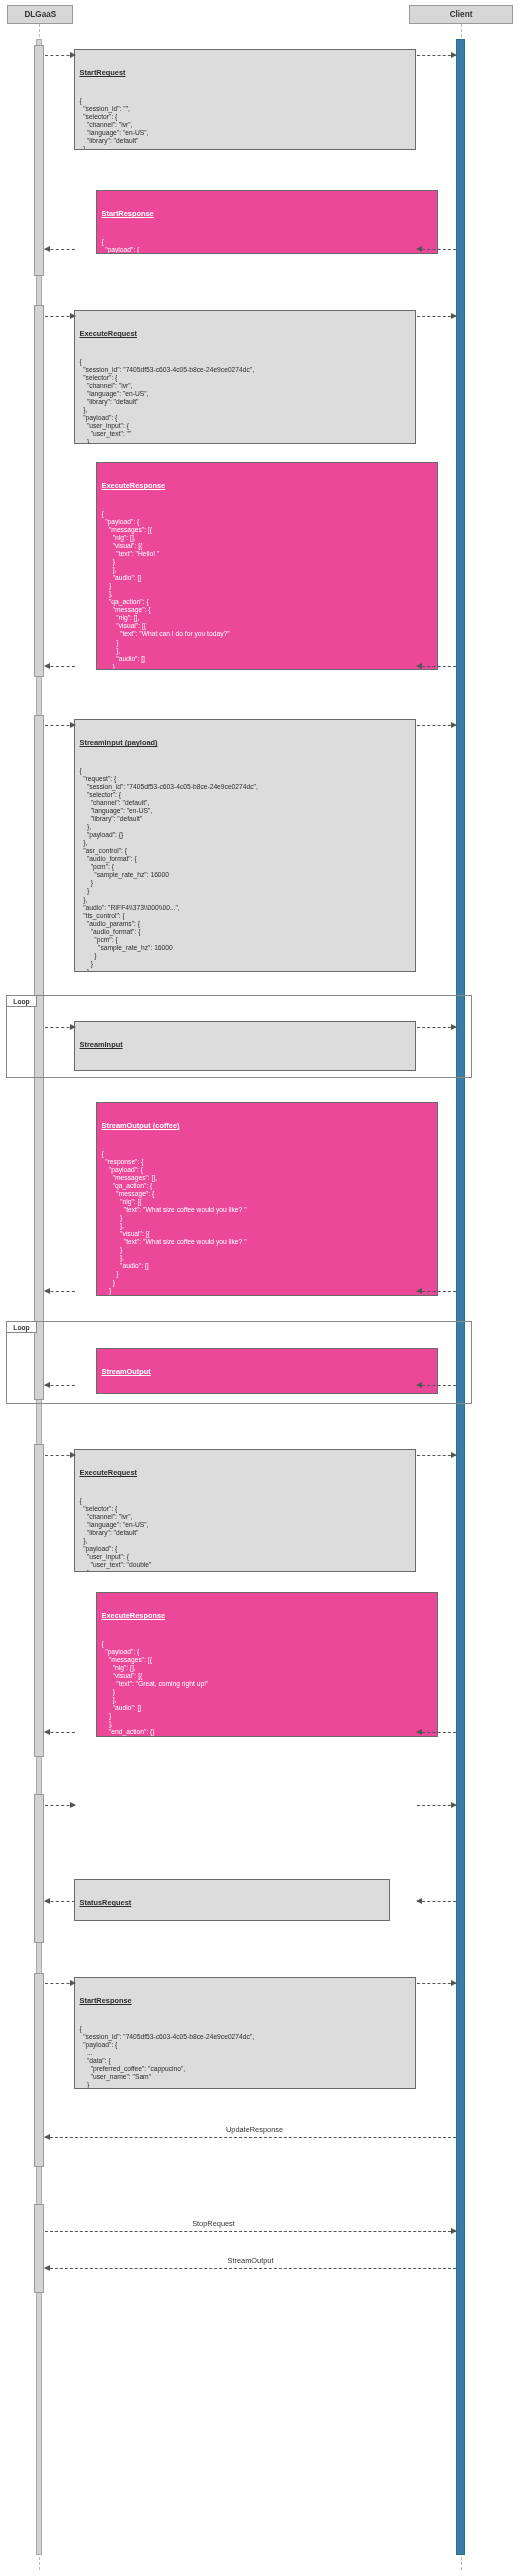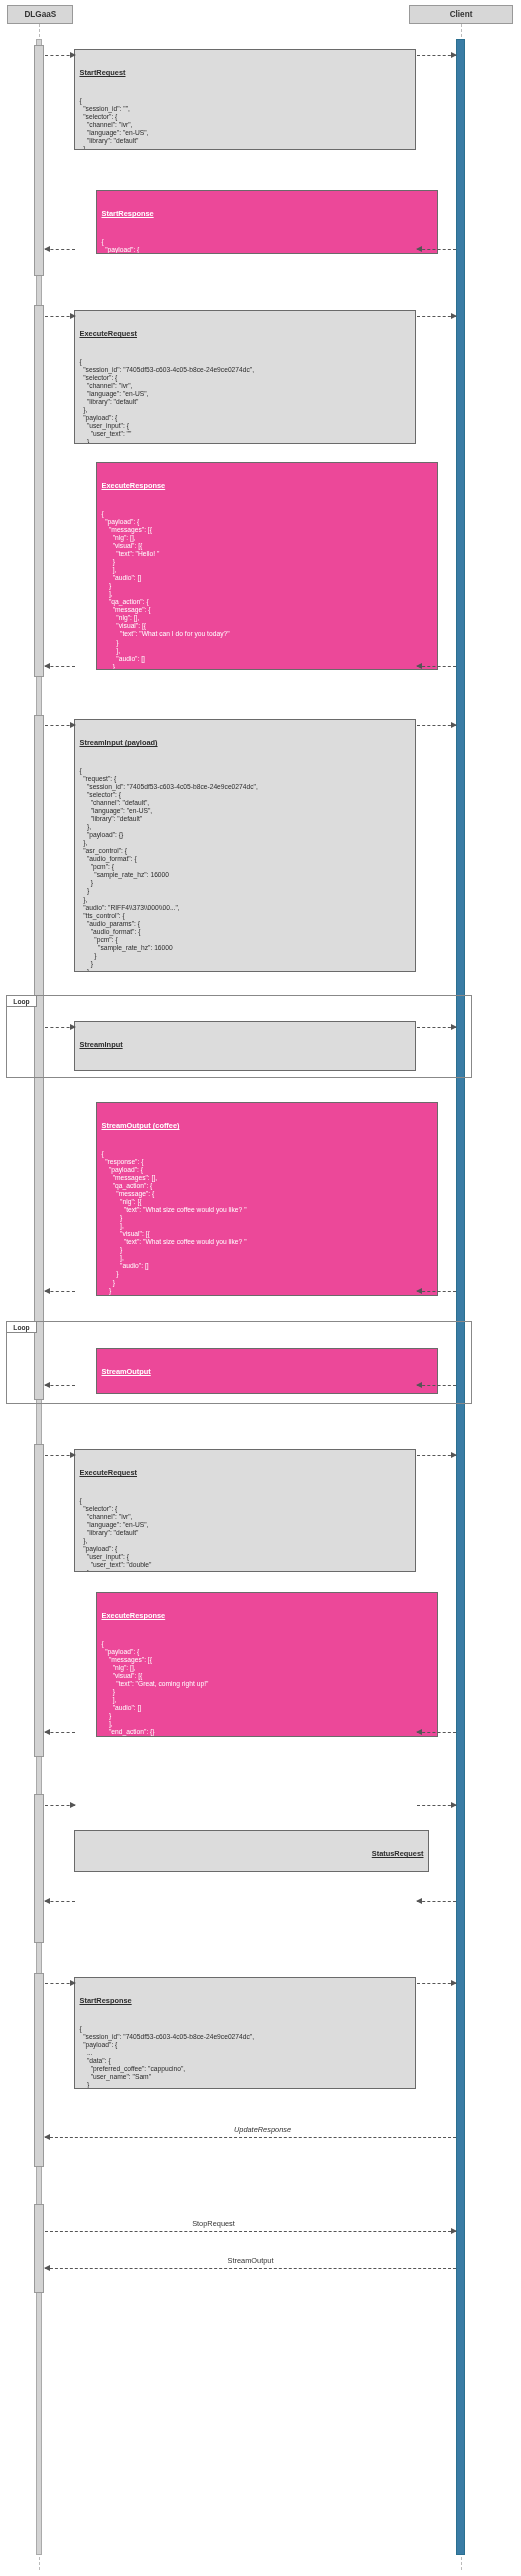--- a/index.html
+++ b/index.html
@@ -337,21 +337,21 @@
     }
     ],
     "end_action": {}
   }
 }</div>
   </div>
   <div class="arrow left" style="left:45px; top:1732px; width:30px;"></div>
   <div class="arrow left" style="left:417px; top:1732px; width:39px;"></div>
 
   <div class="seg" style="left:34px; top:1794px; height:149px;"></div>
-  <div class="box req" style="left:74px; top:1830px; width:355px; height:42px;text-align:right;">
+  <div class="box req" style="left:74px; top:1879px; width:316px; height:42px;">
     <div class="ttl">StatusRequest</div>
     
   </div>
   <div class="arrow right" style="left:45px; top:1805px; width:30px;"></div>
   <div class="arrow right" style="left:417px; top:1805px; width:39px;"></div>
 
   <div class="arrow left" style="left:45px; top:1901px; width:30px;"></div>
   <div class="arrow left" style="left:417px; top:1901px; width:39px;"></div>
 
   <div class="seg" style="left:34px; top:1973px; height:194px;"></div>
@@ -364,21 +364,21 @@
     "data": {
       "preferred_coffee": "cappucino",
       "user_name": "Sam"
     }
   }
 }</div>
   </div>
   <div class="arrow right" style="left:45px; top:1983px; width:30px;"></div>
   <div class="arrow right" style="left:417px; top:1983px; width:39px;"></div>
 
-  <div class="albl" style="left:57px; top:2125px; width:411px;font-style:italic;">UpdateResponse</div>
+  <div class="albl" style="left:49px; top:2125px; width:411px;">UpdateResponse</div>
   <div class="arrow left" style="left:45px; top:2137px; width:411px;"></div>
 
   <div class="seg" style="left:34px; top:2204px; height:89px;"></div>
   <div class="albl" style="left:45px; top:2219px; width:337px;">StopRequest</div>
   <div class="arrow right" style="left:45px; top:2231px; width:411px;"></div>
 
   <div class="albl" style="left:45px; top:2256px; width:411px;">StreamOutput</div>
   <div class="arrow left" style="left:45px; top:2268px; width:411px;"></div>
 
 </div>

